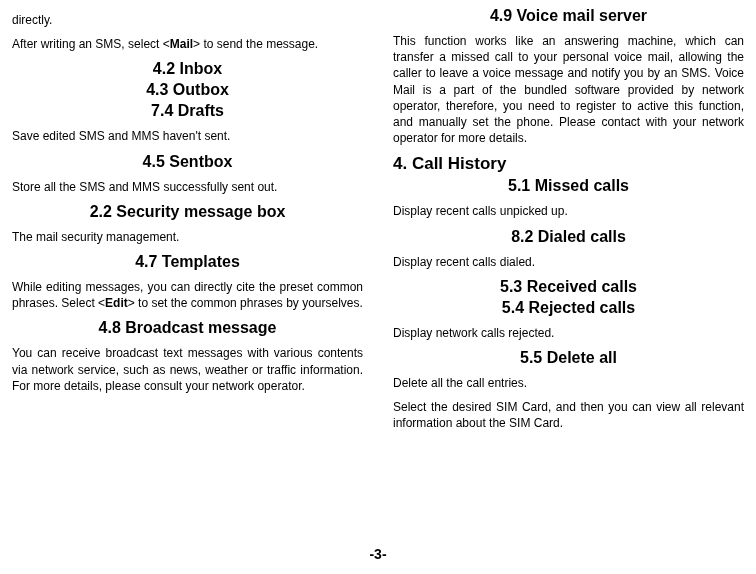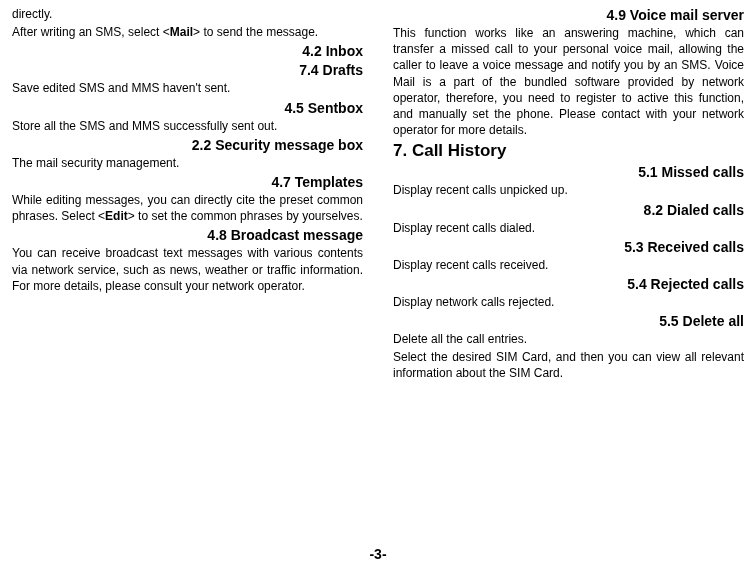--- a/index.html
+++ b/index.html
@@ -24,47 +24,48 @@
     flex: 1;
     text-align: justify;
   }
   .h1 {
     font-size: 17px;
     font-weight: bold;
     margin: 3px 0 2px 0;
     text-align: left;
   }
   .h2 {
-    font-size: 14px;
+    font-size: 16px;
     font-weight: bold;
     margin: 3px 0 2px 0;
-    text-align: right;
+    text-align: center;
   }
   .p {
-    margin: 2px 0;
+    margin: 8px 0;
     line-height: 1.35;
   }
   .pagenum {
     text-align: center;
     font-weight: bold;
     font-size: 14px;
     margin-top: 6px;
   }
   b { font-weight: bold; }
 </style>
 </head>
 <body>
 
 <div class="page">
   <div class="col">
     <div class="p">directly.</div>
     <div class="p"><span>After writing an SMS, select &lt;</span><b>Mail</b><span>&gt; to send the message.</span></div>
 
     <div class="h2">4.2 Inbox</div>
 
+    <div class="h2">4.3 Outbox</div>
 
     <div class="h2">7.4 Drafts</div>
     <div class="p">Save edited SMS and MMS haven't sent.</div>
 
     <div class="h2">4.5 Sentbox</div>
     <div class="p">Store all the SMS and MMS successfully sent out.</div>
 
     <div class="h2">2.2 Security message box</div>
     <div class="p">The mail security management.</div>
 
@@ -72,30 +73,29 @@
     <div class="p"><span>While editing messages, you can directly cite the preset common phrases. Select &lt;</span><b>Edit</b><span>&gt; to set the common phrases by yourselves.</span></div>
 
     <div class="h2">4.8 Broadcast message</div>
     <div class="p">You can receive broadcast text messages with various contents via network service, such as news, weather or traffic information. For more details, please consult your network operator.</div>
   </div>
 
   <div class="col">
     <div class="h2">4.9 Voice mail server</div>
     <div class="p">This function works like an answering machine, which can transfer a missed call to your personal voice mail, allowing the caller to leave a voice message and notify you by an SMS. Voice Mail is a part of the bundled software provided by network operator, therefore, you need to register to active this function, and manually set the phone. Please contact with your network operator for more details.</div>
 
-    <div class="h1">7. Call History</div>
+    <div class="h1">4. Call History</div>
 
     <div class="h2">5.1 Missed calls</div>
     <div class="p">Display recent calls unpicked up.</div>
 
     <div class="h2">8.2 Dialed calls</div>
     <div class="p">Display recent calls dialed.</div>
 
     <div class="h2">5.3 Received calls</div>
-    <div class="p">Display recent calls received.</div>
 
     <div class="h2">5.4 Rejected calls</div>
     <div class="p">Display network calls rejected.</div>
 
     <div class="h2">5.5 Delete all</div>
     <div class="p">Delete all the call entries.</div>
 
     <div class="p">Select the desired SIM Card, and then you can view all relevant information about the SIM Card.</div>
   </div>
 </div>

